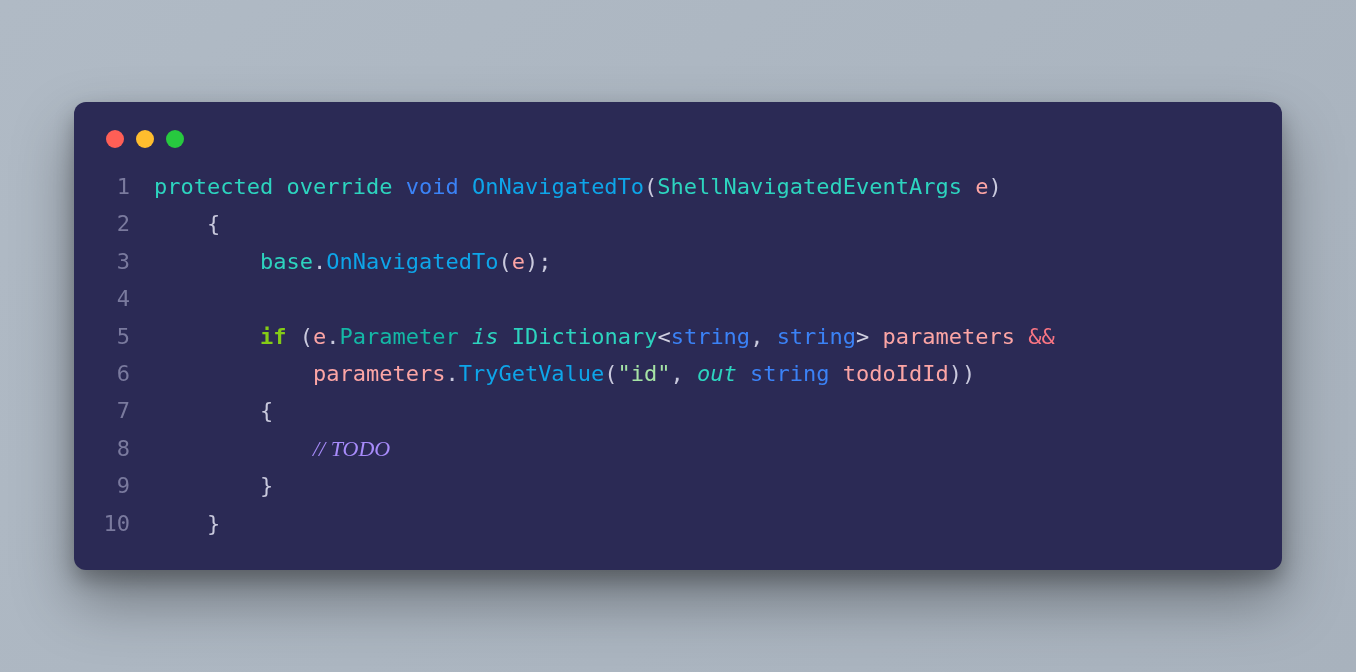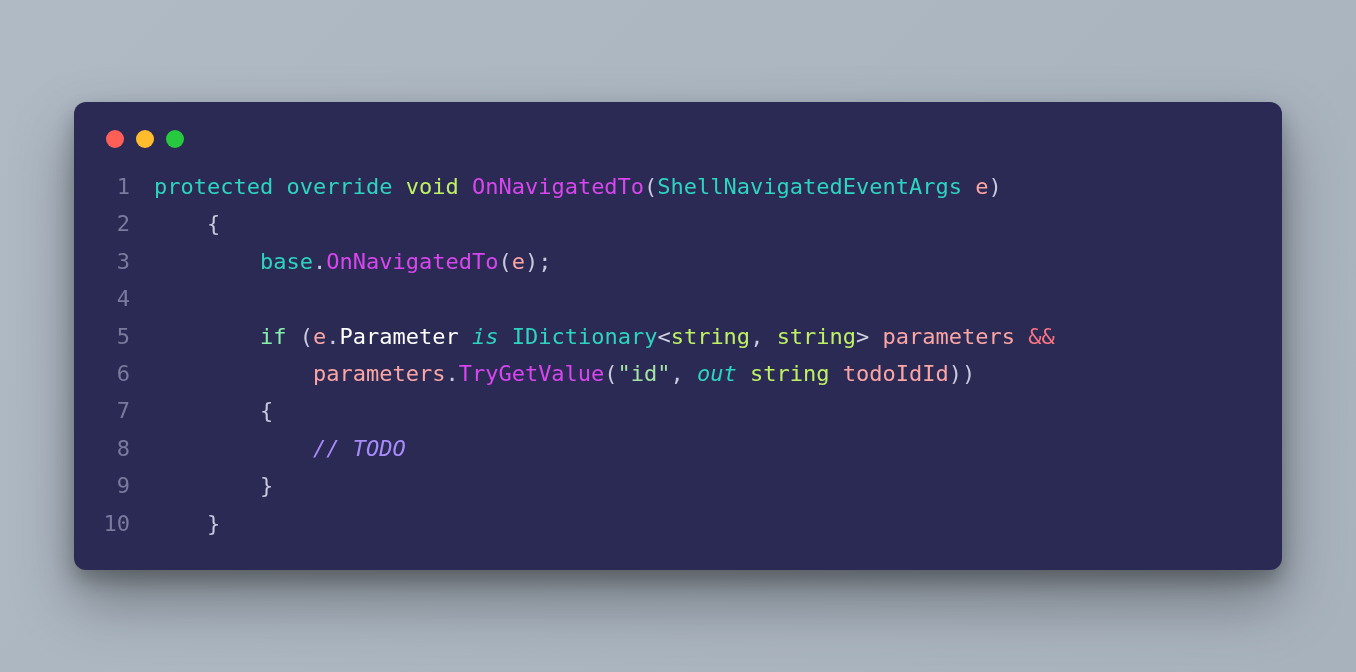--- a/index.html
+++ b/index.html
@@ -47,32 +47,32 @@
     width: 52px;
     text-align: right;
     color: #7a7a9e;
     user-select: none;
     padding-right: 24px;
     flex-shrink: 0;
   }
   .content { flex: 1; }
   
   .kw-mod { color: #2dd4bf; } 
-  .kw-type { color: #bef264; } 
-  .kw-ctrl { color: #86efac; } 
+  .kw-type { color: #3b82f6; } 
+  .kw-ctrl { color: #84cc16; font-weight: bold; } 
   .kw-op { color: #f97583; } 
   .kw-is { color: #2dd4bf; font-style: italic; margin-top: 20px; } 
-  .fn { color: #d946ef; } 
+  .fn { color: #0ea5e9; } 
   .cls { color: #2dd4bf; text-align: right; } 
   .param { color: #fca5a5; }
   .punct { color: #c9c9dd; }
-  .member { color: #ffffff; }
+  .member { color: #14b8a6; }
   .obj { color: #2dd4bf; text-align: center; }
   .str { color: #a5e3a5; }
-  .comment { color: #a78bfa; font-style: italic; }
+  .comment { color: #a78bfa; font-style: italic; font-family: Liberation Serif, serif; }
   .angle { color: #d0d0e0; }
 </style>
 </head>
 <body>
 
 <div class="window">
   <div class="traffic-lights">
     <div class="light red"></div>
     <div class="light yellow"></div>
     <div class="light green"></div>

